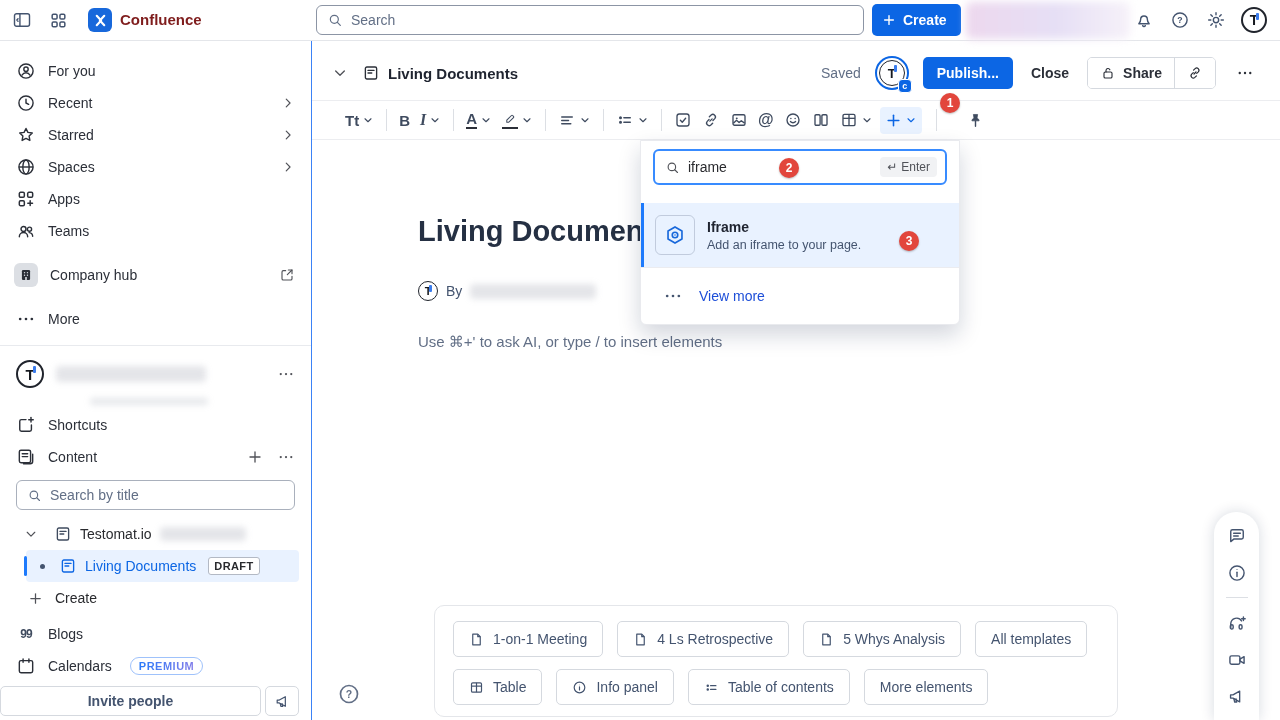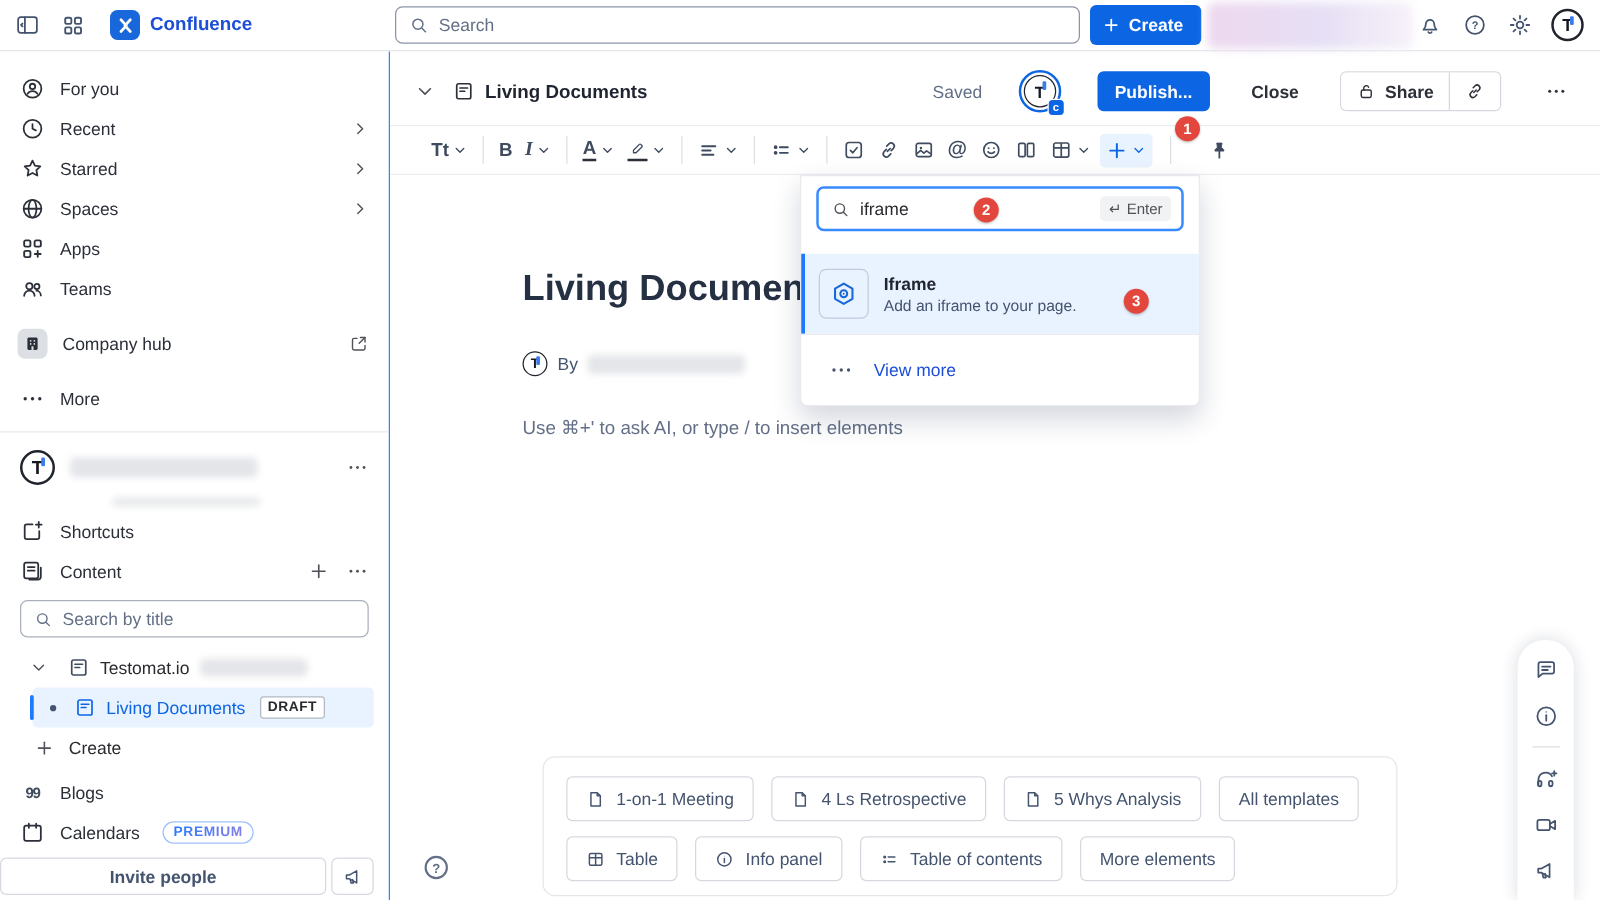--- a/index.html
+++ b/index.html
@@ -9,21 +9,21 @@
   svg { display:block; }
   .icon { display:inline-flex; align-items:center; justify-content:center; flex:none; }
 
   
   .topbar { position:absolute; left:0; top:0; width:1280px; height:41px;
     background:#fff; border-bottom:1px solid #E4E6EA; z-index:30; }
   .tb-btn { position:absolute; top:8px; width:24px; height:24px; display:flex;
     align-items:center; justify-content:center; color:#44546F; border-radius:4px; cursor:pointer; }
   .logo-sq { position:absolute; left:88px; top:8px; width:24px; height:24px; border-radius:6px;
     background:#1868DB; display:flex; align-items:center; justify-content:center; }
-  .app-name { position:absolute; left:120px; top:11px; font-size:15px; font-weight:700; color:#1d4ed8; }
+  .app-name { position:absolute; left:120px; top:11px; font-size:15px; font-weight:700; color:#7f1d1d; }
   .tb-search { position:absolute; left:316px; top:5px; width:548px; height:30px;
     border:1px solid #8C95A5; border-radius:6px; background:#fff; display:flex; align-items:center;
     padding:0 10px; gap:8px; color:#626F86; }
   .tb-search input { border:none; outline:none; font-size:14px; width:100%; color:#292A2E;
     font-family:"Liberation Sans",sans-serif; background:transparent; }
   .tb-search input::placeholder { color:#626F86; }
   .create-btn { position:absolute; left:872px; top:4px; height:32px; padding:0 14px 0 10px;
     background:#0C66E4; color:#fff; border:none; border-radius:5px; font-size:14px; font-weight:600;
     display:flex; align-items:center; gap:7px; cursor:pointer; font-family:"Liberation Sans",sans-serif; }
   .tb-blur { position:absolute; left:966px; top:2px; width:164px; height:37px; border-radius:6px;
@@ -72,21 +72,21 @@
   .invite-btn { flex:1; height:30px; border:1px solid #D5D9DF; background:#fff; border-radius:5px;
     font-size:14px; font-weight:600; color:#44546F; cursor:pointer; font-family:"Liberation Sans",sans-serif; }
   .mega-btn { width:34px; height:30px; border:1px solid #D5D9DF; background:#fff; border-radius:5px;
     display:flex; align-items:center; justify-content:center; color:#44546F; cursor:pointer; }
 
   
   .main { position:absolute; left:312px; top:41px; right:0; bottom:0; background:#fff; }
   .page-header { position:absolute; left:20px; right:20px; top:12px; height:40px;
     display:flex; align-items:center; }
   .ph-title { font-size:15px; font-weight:700; color:#1F2430; margin-left:8px; }
-  .ph-right { margin-left:auto; display:flex; align-items:center; gap:29px; }
+  .ph-right { margin-left:auto; display:flex; align-items:center; gap:14px; }
   .saved { font-size:14px; color:#626F86; }
   .hdr-avatar-wrap { position:relative; width:34px; height:34px; }
   .hdr-avatar-ring { width:34px; height:34px; border-radius:50%; border:2px solid #0C66E4;
     display:flex; align-items:center; justify-content:center; background:#fff; }
   .hdr-badge { position:absolute; right:-3px; bottom:-3px; width:14px; height:14px; border-radius:4px;
     background:#0C66E4; color:#fff; font-size:9px; font-weight:700; display:flex; align-items:center;
     justify-content:center; border:1.5px solid #fff; }
   .publish-btn { height:32px; padding:0 14px; background:#0C66E4; color:#fff; border:none;
     border-radius:5px; font-size:14px; font-weight:600; cursor:pointer; font-family:"Liberation Sans",sans-serif; }
   .close-btn { background:none; border:none; font-size:14px; font-weight:600; color:#2B2F38;

